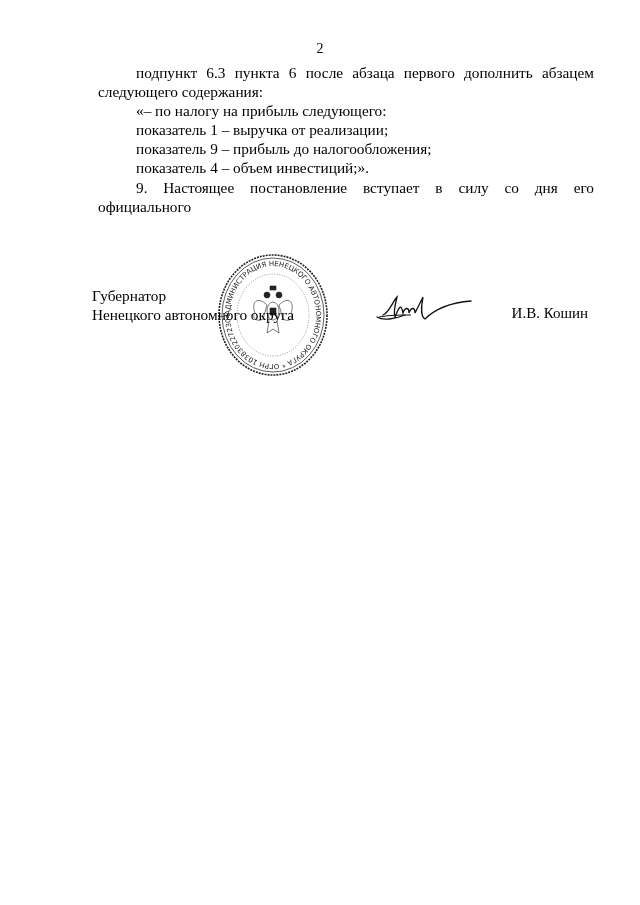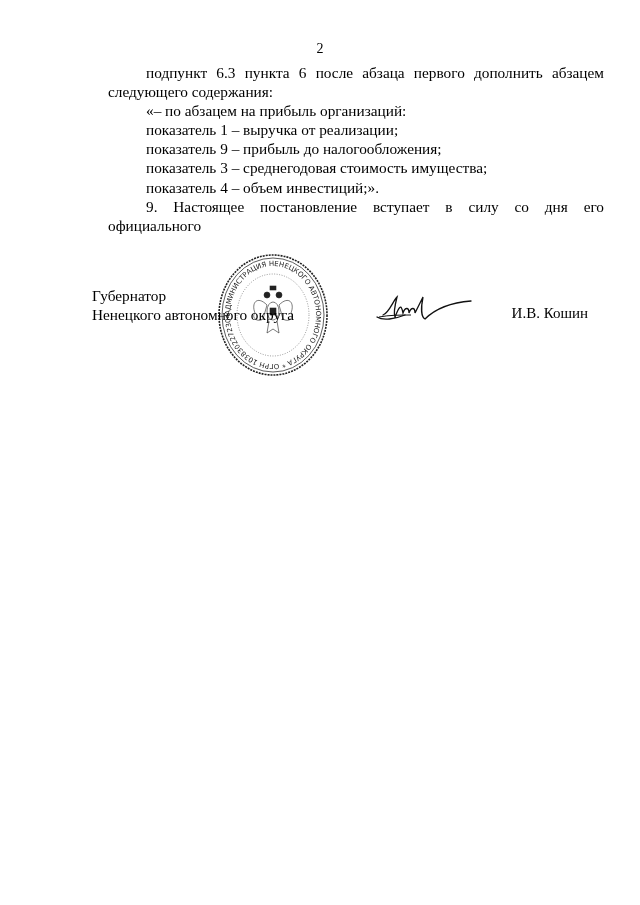--- a/index.html
+++ b/index.html
@@ -1,40 +1,39 @@
 <!DOCTYPE html>
 <html><head>
 <meta charset="utf-8">
 <style>
   html, body { margin: 0; padding: 0; background: #ffffff; }
   body { width: 640px; height: 905px; position: relative; overflow: hidden;
          font-family: "Liberation Serif", "DejaVu Serif", serif; color: #000; }
   .page-number { position: absolute; top: 41px; left: 0; width: 640px; text-align: center; font-size: 14px; }
-  .body-text { position: absolute; left: 108px; top: 63px; width: 496px; font-size: 15.3px; line-height: 19.1px; }
+  .body-text { position: absolute; left: 98px; top: 63px; width: 496px; font-size: 15.3px; line-height: 19.1px; }
   .p { margin: 0; text-align: justify; text-align-last: left; }
   .indent { text-indent: 38px; }
   .justify-full { text-align-last: justify; }
   .signature-block { position: absolute; left: 92px; top: 287px; width: 496px; height: 110px; }
   .title-line { position: absolute; left: 0; font-size: 15.3px; white-space: nowrap; }
   .stamp { position: absolute; left: 125px; top: -34px; width: 112px; height: 124px; }
   .sign { position: absolute; left: 283px; top: 6px; width: 98px; height: 30px; }
   .name { position: absolute; right: 0; top: 18px; font-size: 15px; }
 </style>
 </head>
 <body>
 
 <div class="page-number">2</div>
 
 <div class="body-text">
   <p class="p indent justify-full">подпункт 6.3 пункта 6 после абзаца первого дополнить абзацем</p>
   <p class="p">следующего содержания:</p>
-  <p class="p indent">«– по абзацем на прибыль организаций:</p>
+  <p class="p indent">«– по налогу на прибыль следующего:</p>
   <p class="p indent">показатель 1 – выручка от реализации;</p>
   <p class="p indent">показатель 9 – прибыль до налогообложения;</p>
-  <p class="p indent">показатель 3 – среднегодовая стоимость имущества;</p>
   <p class="p indent">показатель 4 – объем инвестиций;».</p>
   <p class="p indent justify-full">9. Настоящее постановление вступает в силу со дня его официального</p>
 </div>
 
 <div class="signature-block">
   <div class="stamp">
     <svg width="112" height="124" viewBox="0 0 112 124">
       <defs>
         <path id="stampArc" d="M 56,62 m -43,0 a 43,49 0 1,1 86,0 a 43,49 0 1,1 -86,0"></path>
       </defs>

